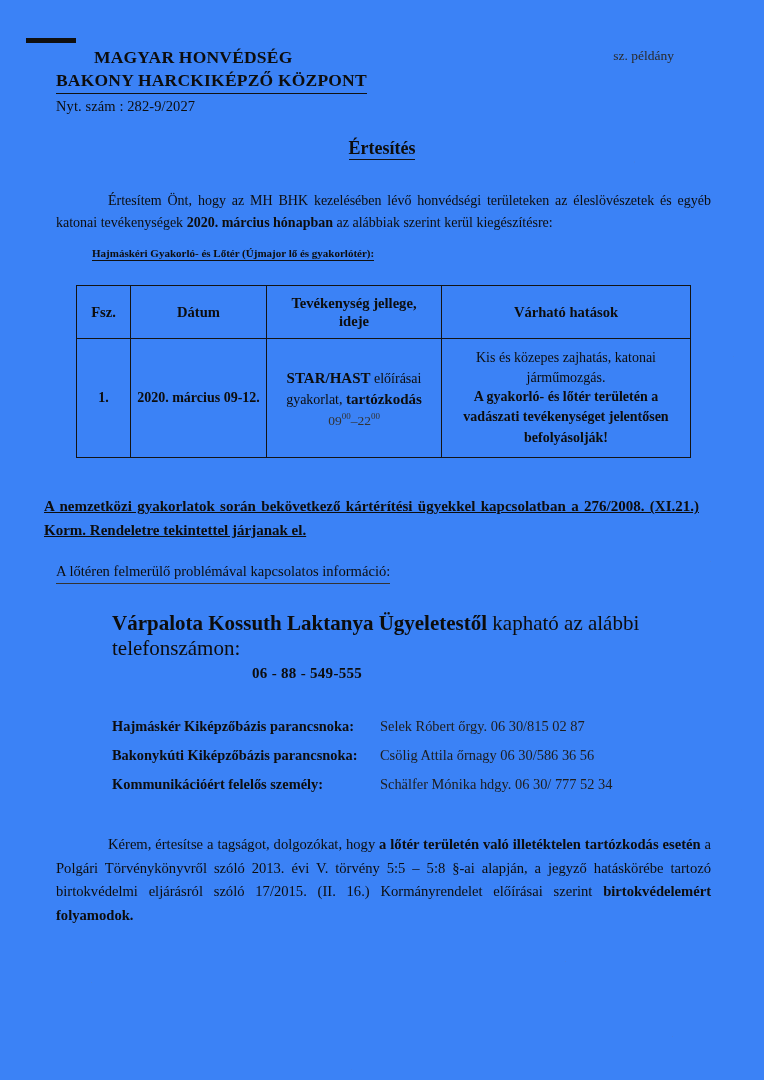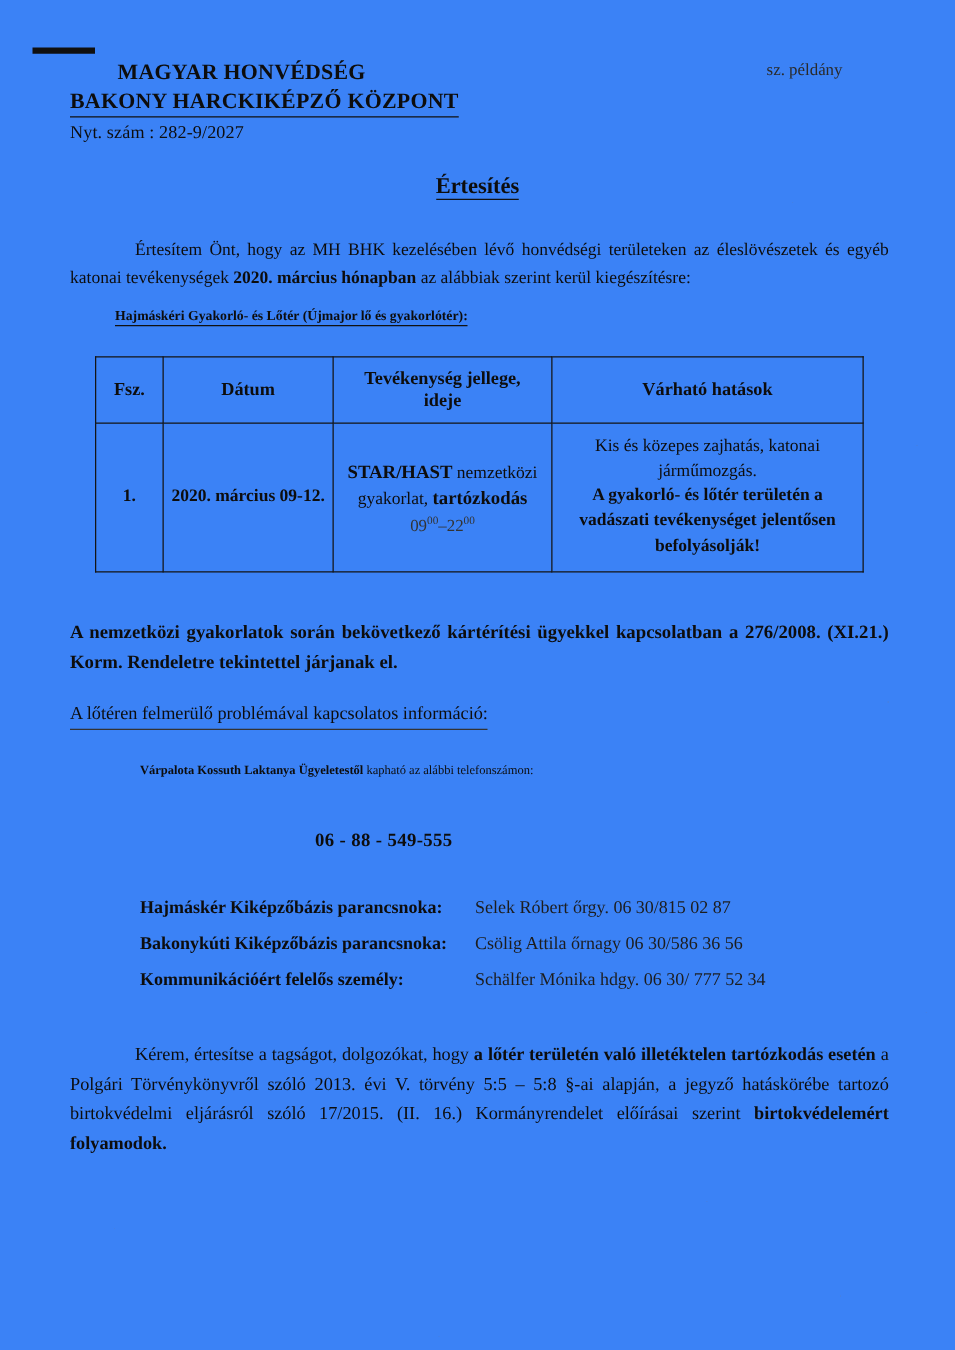--- a/index.html
+++ b/index.html
@@ -143,42 +143,43 @@
   td.cell-date { font-weight: bold; font-size: 14.8px; line-height: 1.35; }
   .act-line1 { line-height: 1.45; }
   .act-line1 b { font-size: 15px; }
   .act-time { font-size: 13.5px; color: #333; }
   .act-time sup { font-size: 9px; }
   .eff-plain { line-height: 1.4; }
   .eff-bold { font-weight: bold; line-height: 1.45; }
 
   .para-bold {
     position: absolute;
-    left: 56px;
+    left: 44px;
     top: 494px;
     width: 655px;
     font-size: 15px;
     font-weight: bold;
     line-height: 1.6;
     text-align: justify;
+    text-decoration: underline;
   }
 
   .info-line {
     position: absolute;
     left: 56px;
     top: 563px;
     font-size: 14.6px;
   }
   .info-line span { border-bottom: 1.1px solid #333; padding-bottom: 4px; }
 
   .duty-line {
     position: absolute;
     left: 112px;
     top: 611px;
-    font-size: 10px;
+    font-size: 21px;
   }
   .duty-line b { font-weight: bold; }
 
   .phone-main {
     position: absolute;
     left: 252px;
     top: 665px;
     font-size: 15px;
     font-weight: bold;
     letter-spacing: .3px;
@@ -264,21 +265,21 @@
         </th>
         <th>Várható hatások</th>
       </tr>
     </thead>
     <tbody>
       <tr>
         <td class="cell-no">1.</td>
         <td class="cell-date">2020. március 09-12.</td>
         <td>
           <div class="act-line1">
-            <b>STAR/HAST</b><span> nemzetközi</span>
+            <b>STAR/HAST</b><span> előírásai</span>
           </div>
           <div class="act-line1">
             <span>gyakorlat, </span><b>tartózkodás</b>
           </div>
           <div class="act-time">
             <span>09</span><sup>00</sup><span>–</span><span>22</span><sup>00</sup>
           </div>
         </td>
         <td>
           <div class="eff-plain">Kis és közepes zajhatás, katonai járműmozgás.</div>

